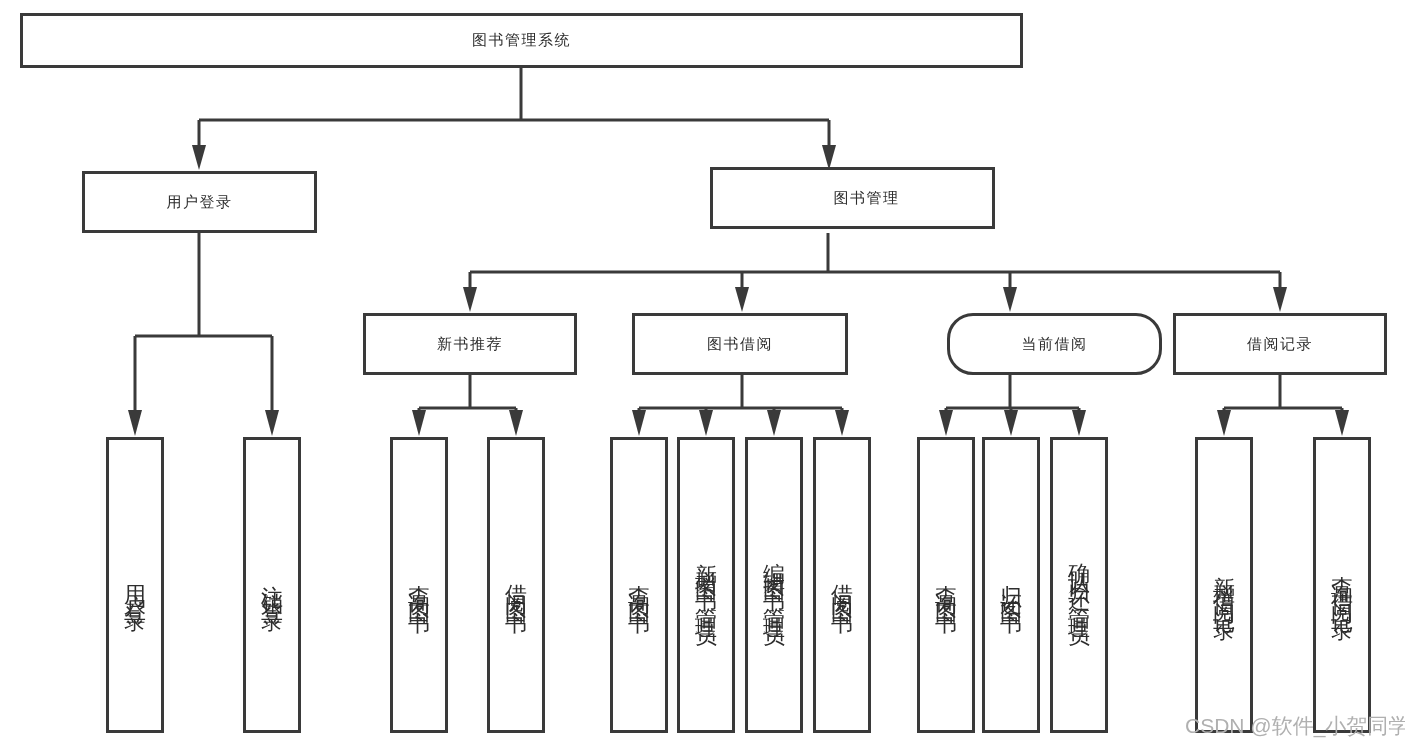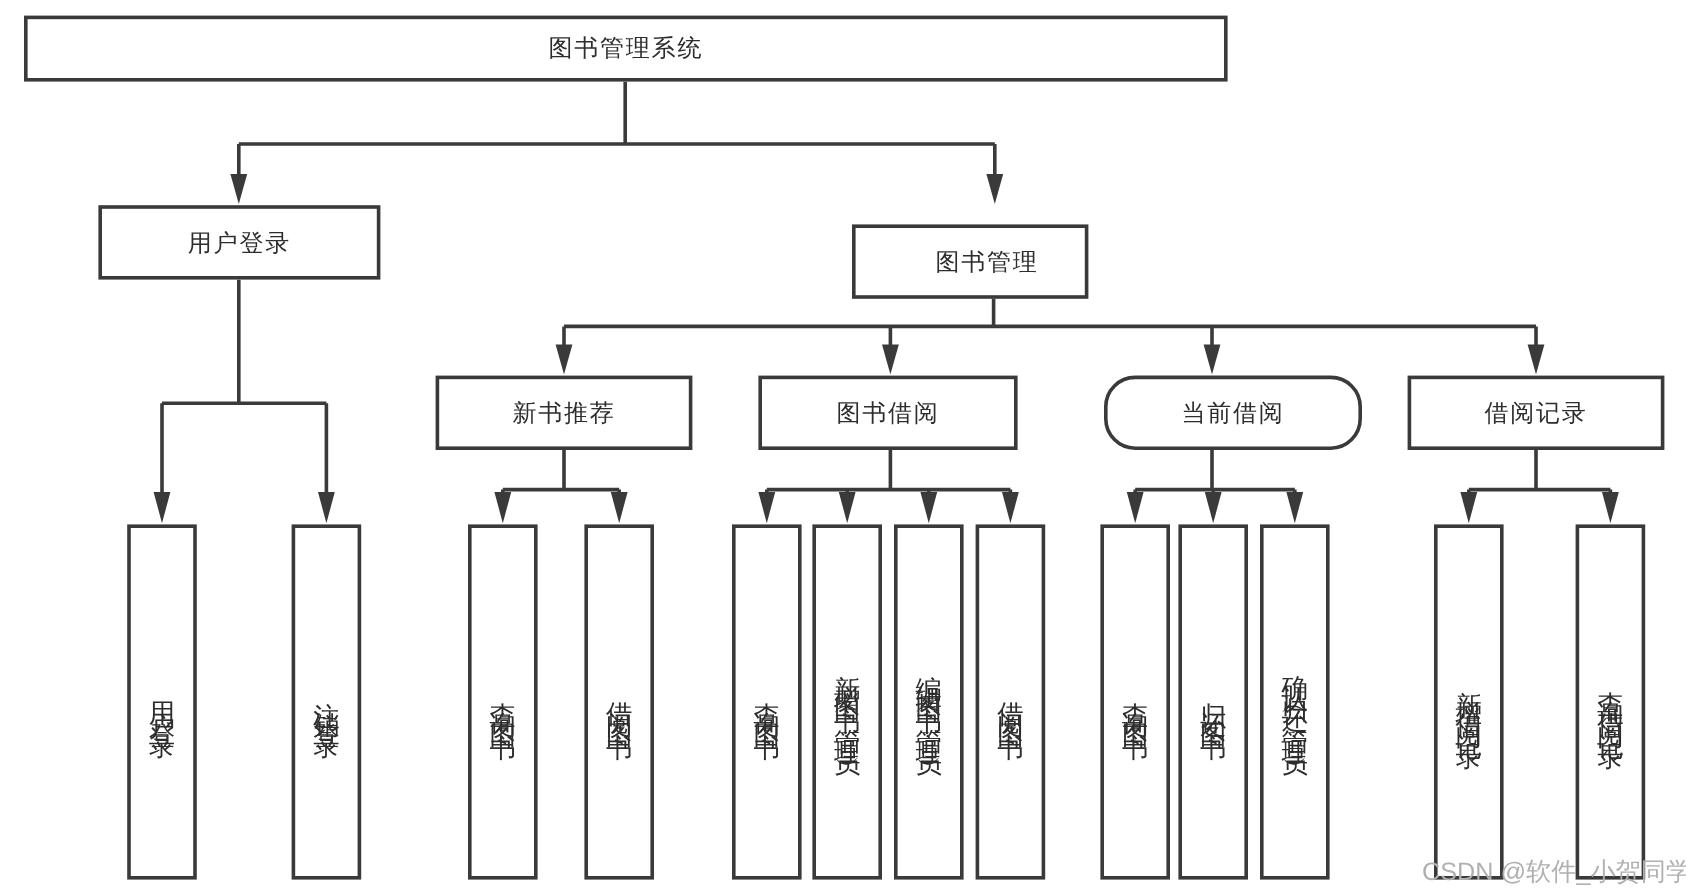--- a/index.html
+++ b/index.html
@@ -20,31 +20,31 @@
     position: absolute;
     box-sizing: border-box;
     border: 3px solid #3a3a3a;
     background: #ffffff;
     display: flex;
     align-items: center;
     justify-content: center;
     color: #2d2d2d;
   }
   .hlabel {
-    font-size: 20px;
+    font-size: 15px;
     letter-spacing: 1.5px;
     white-space: nowrap;
   }
   .root-box  { left: 20px;  top: 13px;  width: 1003px; height: 55px; }
   .lv1, .lv2 { height: 62px; }
   .b-user    { left: 82px;   top: 171px; width: 235px; }
-  .b-mgmt    { left: 710px;  top: 187px; width: 197px; padding-left: 28px; }
+  .b-mgmt    { left: 710px;  top: 167px; width: 285px; padding-left: 28px; }
   .b-nbr     { left: 363px;  top: 313px; width: 214px; align-items: center; }
   .b-bb      { left: 632px;  top: 313px; width: 216px; }
-  .b-cb      { left: 920px;  top: 313px; width: 215px; border-radius: 26px; }
+  .b-cb      { left: 947px;  top: 313px; width: 215px; border-radius: 26px; }
   .b-br      { left: 1173px; top: 313px; width: 214px; }
   .leaf {
     top: 437px;
     width: 58px;
     height: 296px;
   }
   .vlabel {
     writing-mode: vertical-rl;
     text-orientation: mixed;
     font-size: 22px;

